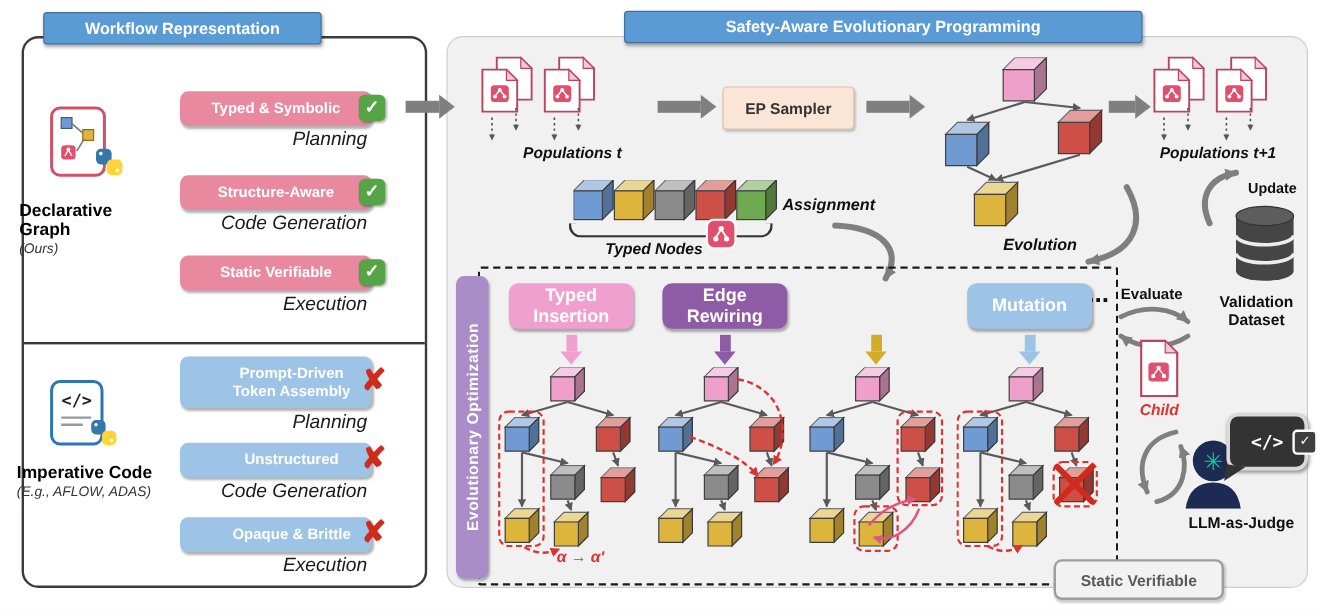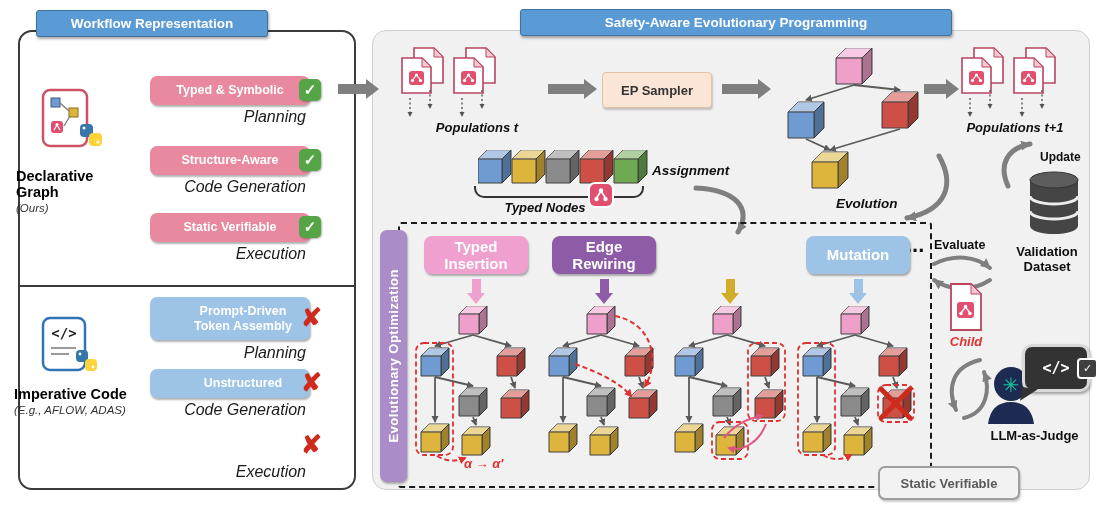--- a/index.html
+++ b/index.html
@@ -130,20 +130,21 @@
   </div>
 
   <div class="feat blue" style="left:150px;top:297px;height:43px;">Prompt-Driven Token Assembly</div>
   <span class="cross" style="left:301px;top:305px;">✘</span>
   <div class="cap" style="top:344px;">Planning</div>
 
   <div class="feat blue" style="left:150px;top:369px;height:29px;">Unstructured</div>
   <span class="cross" style="left:301px;top:370px;">✘</span>
   <div class="cap" style="top:401px;">Code Generation</div>
 
+  <div class="feat blue" style="left:150px;top:431px;height:29px;">Opaque &amp; Brittle</div>
   <span class="cross" style="left:301px;top:432px;">✘</span>
   <div class="cap" style="top:463px;">Execution</div>
 
   <div class="right-panel"></div>
   <div class="hdr" style="left:520px;top:9px;width:432px;height:27px;">Safety-Aware Evolutionary Programming</div>
 
   <div class="harrow" style="left:338px;top:84px;width:28px;z-index:6;"></div>
   <div class="harrow" style="left:548px;top:84px;width:36px;"></div>
   <div class="harrow" style="left:722px;top:84px;width:36px;"></div>
   <div class="harrow" style="left:924px;top:84px;width:22px;"></div>

